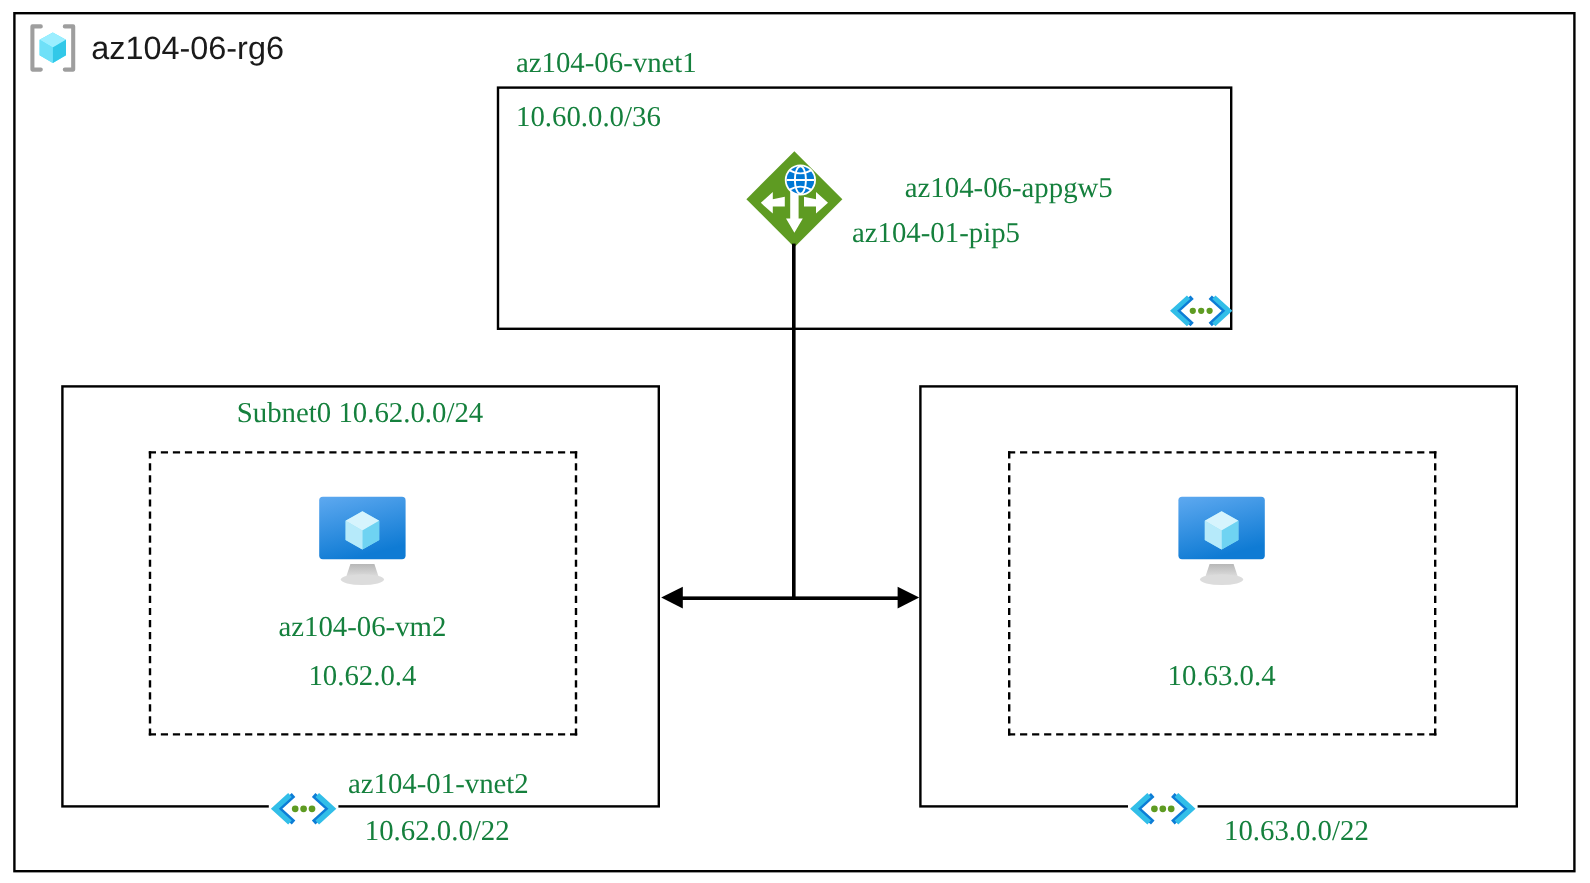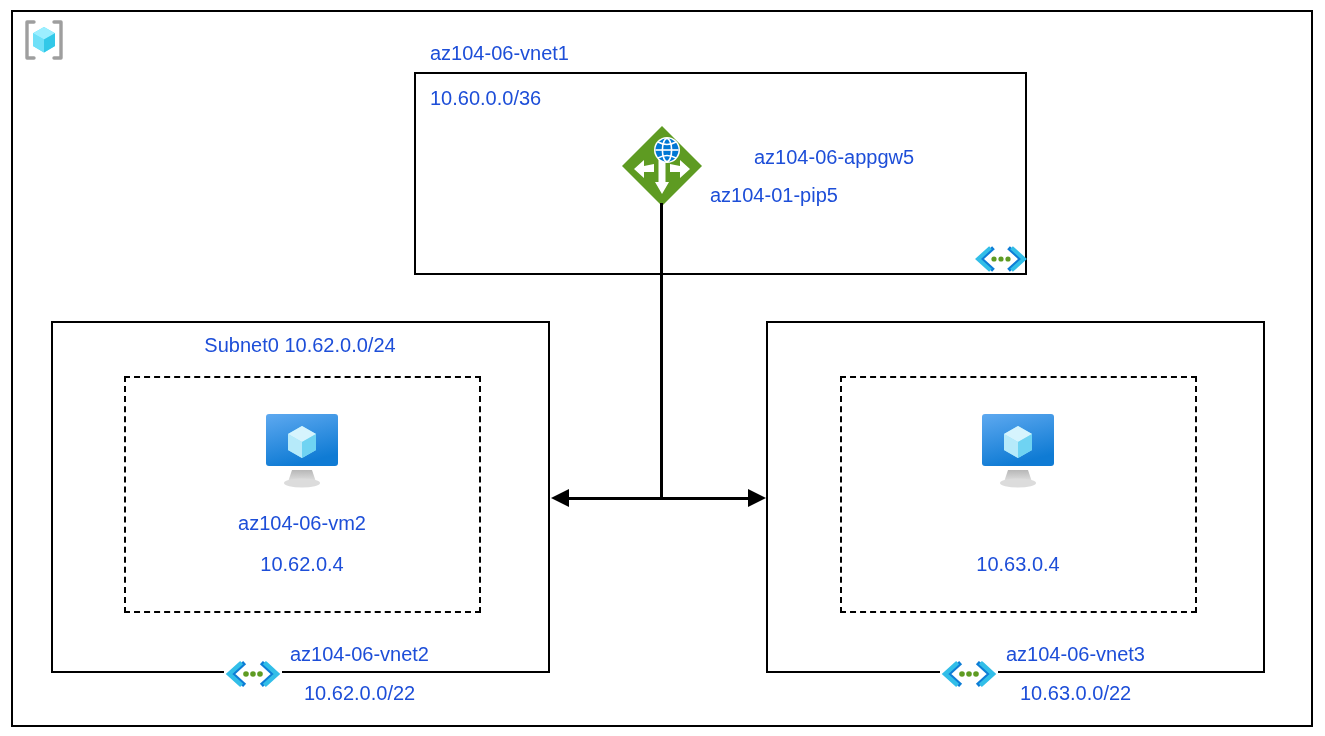--- a/index.html
+++ b/index.html
@@ -52,24 +52,25 @@
     background: transparent;
   }
   .dashed-box {
     position: absolute;
     border: 2px dashed #000000;
     box-sizing: border-box;
   }
   
   .label {
     position: absolute;
-    font-size: 20px;
+    font-size: 24px;
     line-height: 31px;
-    color: #1d4ed8;
+    color: #15803d;
     white-space: nowrap;
+    font-family: Liberation Serif, serif;
   }
   .label.center { transform: translateX(-50%); text-align: center; }
   .masked {
     background: #ffffff;
     padding: 0 4px;
   }
   
   .vline {
     position: absolute;
     width: 3px;
@@ -104,20 +105,21 @@
 
         <path d="M12 4 L5 4 L5 40 L12 40" fill="none" stroke="#9E9E9E" stroke-width="3.4" stroke-linecap="round" stroke-linejoin="round"></path>
         <path d="M32 4 L39 4 L39 40 L32 40" fill="none" stroke="#9E9E9E" stroke-width="3.4" stroke-linecap="round" stroke-linejoin="round"></path>
 
         <path d="M22 9 L33 15.2 L33 28 L22 34.4 L11 28 L11 15.2 Z" fill="#50E6FF"></path>
         <path d="M22 9 L33 15.2 L22 21.6 L11 15.2 Z" fill="#9CEEFF"></path>
         <path d="M22 21.6 L33 15.2 L33 28 L22 34.4 Z" fill="#32C8E8"></path>
         <path d="M22 21.6 L22 34.4 L11 28 L11 15.2 Z" fill="#6FE0F8"></path>
       </svg>
     </span>
+    <span class="rg-title">az104-06-rg6</span>
   </div>
 
   <div class="box" style="left:414px; top:72px; width:613px; height:203px;"></div>
 
   <div class="label" style="left:430px; top:38px;">az104-06-vnet1</div>
 
   <div class="label" style="left:430px; top:83px;">10.60.0.0/36</div>
 
   <span class="icon-abs" style="left:975px; top:245px;">
     <svg width="52" height="28" viewBox="0 0 52 28">
@@ -195,21 +197,21 @@
       <path d="M19 5 L8 15 L19 25" fill="none" stroke="#0D7DD6" stroke-width="4.4" stroke-linecap="square"></path>
       <path d="M16 5 L5 15 L16 25" fill="none" stroke="#32BEE8" stroke-width="4.4" stroke-linecap="square"></path>
       <path d="M39 5 L50 15 L39 25" fill="none" stroke="#0D7DD6" stroke-width="4.4" stroke-linecap="square"></path>
       <path d="M42 5 L53 15 L42 25" fill="none" stroke="#32BEE8" stroke-width="4.4" stroke-linecap="square"></path>
       <circle cx="22" cy="15" r="2.8" fill="#5E9B22"></circle>
       <circle cx="29" cy="15" r="2.8" fill="#5E9B22"></circle>
       <circle cx="36" cy="15" r="2.8" fill="#5E9B22"></circle>
     </svg>
   </span>
 
-  <div class="label masked" style="left:286px; top:639px;">az104-06-vnet2</div>
+  <div class="label masked" style="left:286px; top:639px;">az104-01-vnet2</div>
   <div class="label masked" style="left:300px; top:678px;">10.62.0.0/22</div>
 
   <div class="box" style="left:766px; top:321px; width:499px; height:352px;"></div>
 
 
   <div class="dashed-box" style="left:840px; top:376px; width:357px; height:237px;"></div>
 
   <span class="icon-abs" style="left:977px; top:412px;">
     <svg width="82" height="78" viewBox="0 0 82 78">
       <defs>
@@ -239,16 +241,15 @@
       <path d="M19 5 L8 15 L19 25" fill="none" stroke="#0D7DD6" stroke-width="4.4" stroke-linecap="square"></path>
       <path d="M16 5 L5 15 L16 25" fill="none" stroke="#32BEE8" stroke-width="4.4" stroke-linecap="square"></path>
       <path d="M39 5 L50 15 L39 25" fill="none" stroke="#0D7DD6" stroke-width="4.4" stroke-linecap="square"></path>
       <path d="M42 5 L53 15 L42 25" fill="none" stroke="#32BEE8" stroke-width="4.4" stroke-linecap="square"></path>
       <circle cx="22" cy="15" r="2.8" fill="#5E9B22"></circle>
       <circle cx="29" cy="15" r="2.8" fill="#5E9B22"></circle>
       <circle cx="36" cy="15" r="2.8" fill="#5E9B22"></circle>
     </svg>
   </span>
 
-  <div class="label masked" style="left:1002px; top:639px;">az104-06-vnet3</div>
   <div class="label masked" style="left:1016px; top:678px;">10.63.0.0/22</div>
 
 </div>
 
 </body></html>

